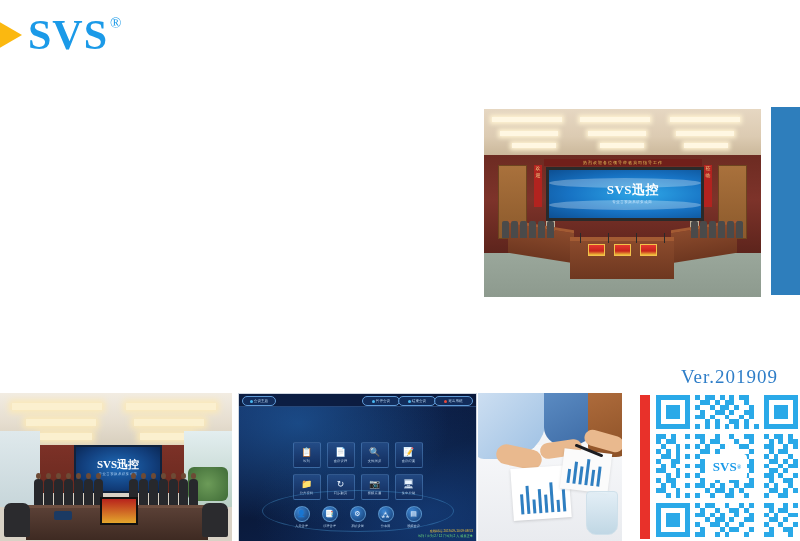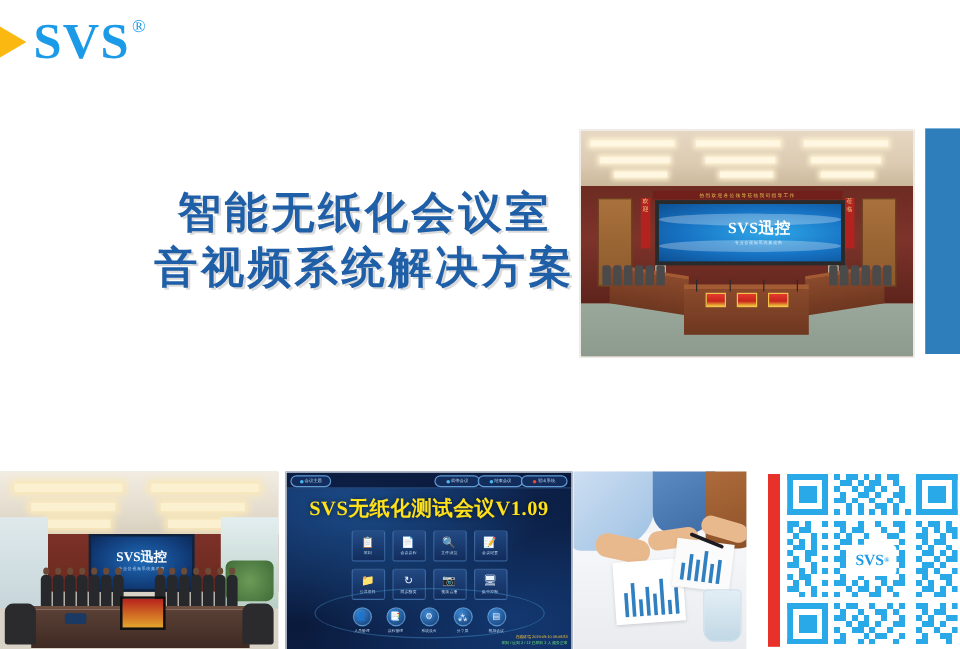--- a/index.html
+++ b/index.html
@@ -258,24 +258,20 @@
 <body>
 
 <div class="page">
 
   <div class="logo">
     <div class="logo-tri"></div>
     <div class="logo-text">SVS</div>
     <div class="logo-r">®</div>
   </div>
 
-  <div class="title-block">
-    <div class="title-line">智能无纸化会议室</div>
-    <div class="title-line">音视频系统解决方案</div>
-  </div>
 
   <div class="hero">
     <div class="hero-ceiling">
       <div class="hero-ceil-stripe" style="left:8px;top:8px;width:70px;"></div>
       <div class="hero-ceil-stripe" style="left:96px;top:8px;width:70px;"></div>
       <div class="hero-ceil-stripe" style="left:186px;top:8px;width:70px;"></div>
       <div class="hero-ceil-stripe" style="left:16px;top:22px;width:58px;"></div>
       <div class="hero-ceil-stripe" style="left:104px;top:22px;width:58px;"></div>
       <div class="hero-ceil-stripe" style="left:192px;top:22px;width:58px;"></div>
       <div class="hero-ceil-stripe" style="left:28px;top:34px;width:44px;"></div>
@@ -328,20 +324,21 @@
     <div class="hero-flag" style="left:156px;"></div>
 
     <div class="hero-mic" style="left:96px;top:124px;"></div>
     <div class="hero-mic" style="left:124px;top:124px;"></div>
     <div class="hero-mic" style="left:152px;top:124px;"></div>
     <div class="hero-mic" style="left:180px;top:124px;"></div>
   </div>
 
   <div class="blue-bar"></div>
 
+  <div class="version">Ver.201909</div>
 
   <div class="strip">
 
     <div class="p1">
       <div class="p1-ceil">
         <div class="p1-ceilglow" style="left:12px;top:10px;width:90px;"></div>
         <div class="p1-ceilglow" style="left:126px;top:10px;width:90px;"></div>
         <div class="p1-ceilglow" style="left:26px;top:26px;width:70px;"></div>
         <div class="p1-ceilglow" style="left:134px;top:26px;width:70px;"></div>
         <div class="p1-ceilglow" style="left:40px;top:40px;width:52px;"></div>
@@ -390,21 +387,20 @@
       <div class="p2-pill" style="right:76px;top:2px;width:32px;">
         <span class="dot"></span><span>暂停会议</span>
       </div>
       <div class="p2-pill" style="right:40px;top:2px;width:32px;">
         <span class="dot"></span><span>结束会议</span>
       </div>
       <div class="p2-pill" style="right:3px;top:2px;width:33px;">
         <span class="dot red"></span><span>退出系统</span>
       </div>
 
-      <div class="p2-title">SVS无纸化测试会议V1.09</div>
 
       <div class="p2-grid">
         <div class="p2-cell">
           <div class="p2-cell-ico">📋</div>
           <div class="p2-cell-lb">签到</div>
         </div>
         <div class="p2-cell">
           <div class="p2-cell-ico">📄</div>
           <div class="p2-cell-lb">会议议程</div>
         </div>

